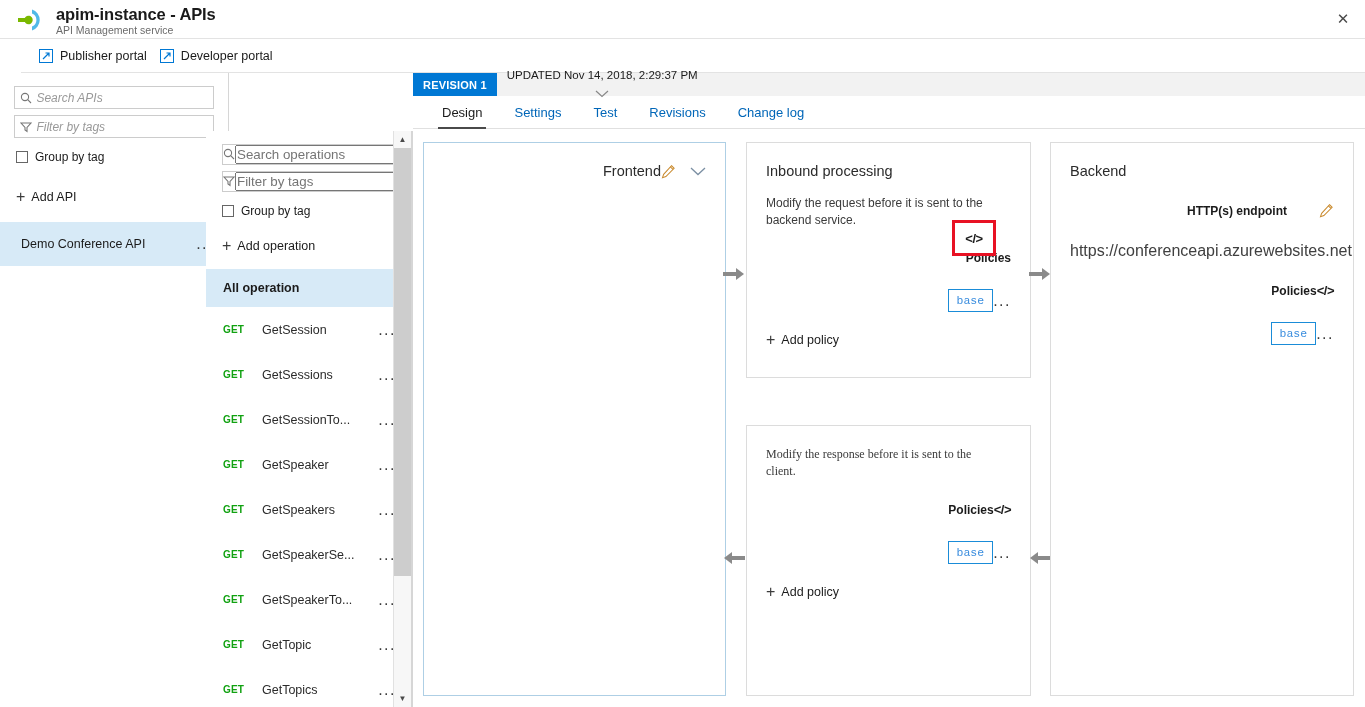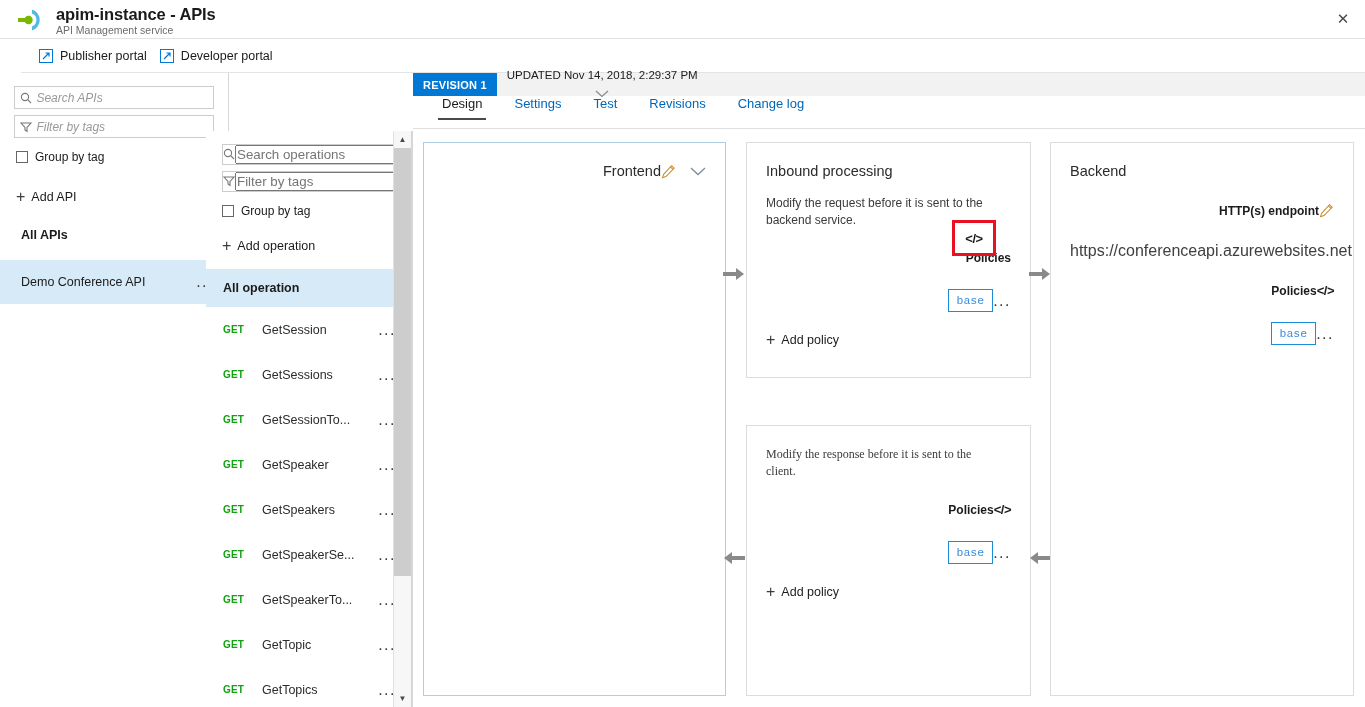--- a/index.html
+++ b/index.html
@@ -90,21 +90,21 @@
   .sb-thumb { position: absolute; top: 17px; left: 0; width: 100%; height: 428px; background: #cdcdcd; cursor: pointer; }
 
   
   .content { position: absolute; left: 413px; top: 73px; width: 952px; height: 634px; background: #fff; }
 
   .revbar { position: absolute; left: 0; top: 0; width: 952px; height: 23px; background: #f2f2f2; display: flex; align-items: center; }
   .revtag { height: 23px; background: #0078d4; color: #fff; font-size: 11px; font-weight: bold; padding: 0 10px; display: flex; align-items: center; letter-spacing: 0.2px; }
   .revupd { font-size: 11.5px; color: #1b1b1b; padding-left: 10px; display: flex; align-items: center; gap: 9px; cursor: pointer; flex-direction: column; }
   .chev { color: #777; font-size: 9px; }
 
-  .tabs { position: absolute; left: 0; top: 23px; width: 952px; height: 33px; border-bottom: 1px solid #e0e0e0; display: flex; align-items: flex-start; padding-left: 13px; gap: 0; }
+  .tabs { position: absolute; left: 0; top: 23px; width: 952px; height: 33px; border-bottom: 1px solid #e0e0e0; display: flex; align-items: flex-end; padding-left: 13px; gap: 0; }
   .tab { font-size: 13px; color: #0066b8; padding: 0 16px 8px 16px; cursor: pointer; position: relative; }
   .tab.active { color: #1b1b1b; }
   .tab.active::after { content: ""; position: absolute; left: 12px; right: 12px; bottom: -1px; height: 2px; background: #4a4a4a; }
 
   
   .panel { position: absolute; background: #fff; border: 1px solid #dcdcdc; }
   .p-frontend { left: 10px; top: 69px; width: 303px; height: 554px; border: 1px solid #aecfe5; }
   .p-inbound  { left: 333px; top: 69px; width: 285px; height: 236px; }
   .p-outbound { left: 333px; top: 352px; width: 285px; height: 271px; }
   .p-backend  { left: 637px; top: 69px; width: 304px; height: 554px; }
@@ -186,21 +186,20 @@
       <input placeholder="Filter by tags" style="">
     </div>
     <div class="cbrow">
       <span class="cbox"></span>
       <span>Group by tag</span>
     </div>
     <div class="addrow">
       <span class="plus">+</span>
       <span>Add API</span>
     </div>
-    <div class="allapis">All APIs</div>
     <div class="apiitem">
       <span class="nm">Demo Conference API</span>
       <span class="dots">...</span>
     </div>
   </div>
 
   <div class="opscol">
     <div class="opfield">
       <span class="fi">
         <svg width="12" height="12" viewBox="0 0 12 12">
@@ -376,21 +375,21 @@
     </svg>
 
     <svg class="conn" style="left:310px; top:478px;" viewBox="0 0 22 14">
       <path d="M8 7 L22 7" stroke="#8a8a8a" stroke-width="4"></path>
       <path d="M9 1 L1 7 L9 13 Z" fill="#8a8a8a"></path>
     </svg>
 
     <div class="panel p-backend">
       <div class="inner">
         <div class="p-title">Backend</div>
-        <div class="row-between" style="margin-top:24px;">
+        <div class="row-between" style="margin-top:24px;gap:32px;">
           <div class="p-label">HTTP(s) endpoint</div>
           <svg class="pencil" viewBox="0 0 16 16">
             <path d="M11.2 1.8 L14 4.6 L5.2 13.4 L1.6 14.6 L2.8 11 Z" fill="none" stroke="#c98a2e" stroke-width="1.1"></path>
             <path d="M10 3 L12.8 5.8" stroke="#c98a2e" stroke-width="1.1"></path>
           </svg>
         </div>
         <div class="p-value" style="margin-top:24px;">https://conferenceapi.azurewebsites.net</div>
         <div class="row-between" style="margin-top:23px;">
           <div class="p-label">Policies</div>
           <span class="code-icon">&lt;/&gt;</span>

